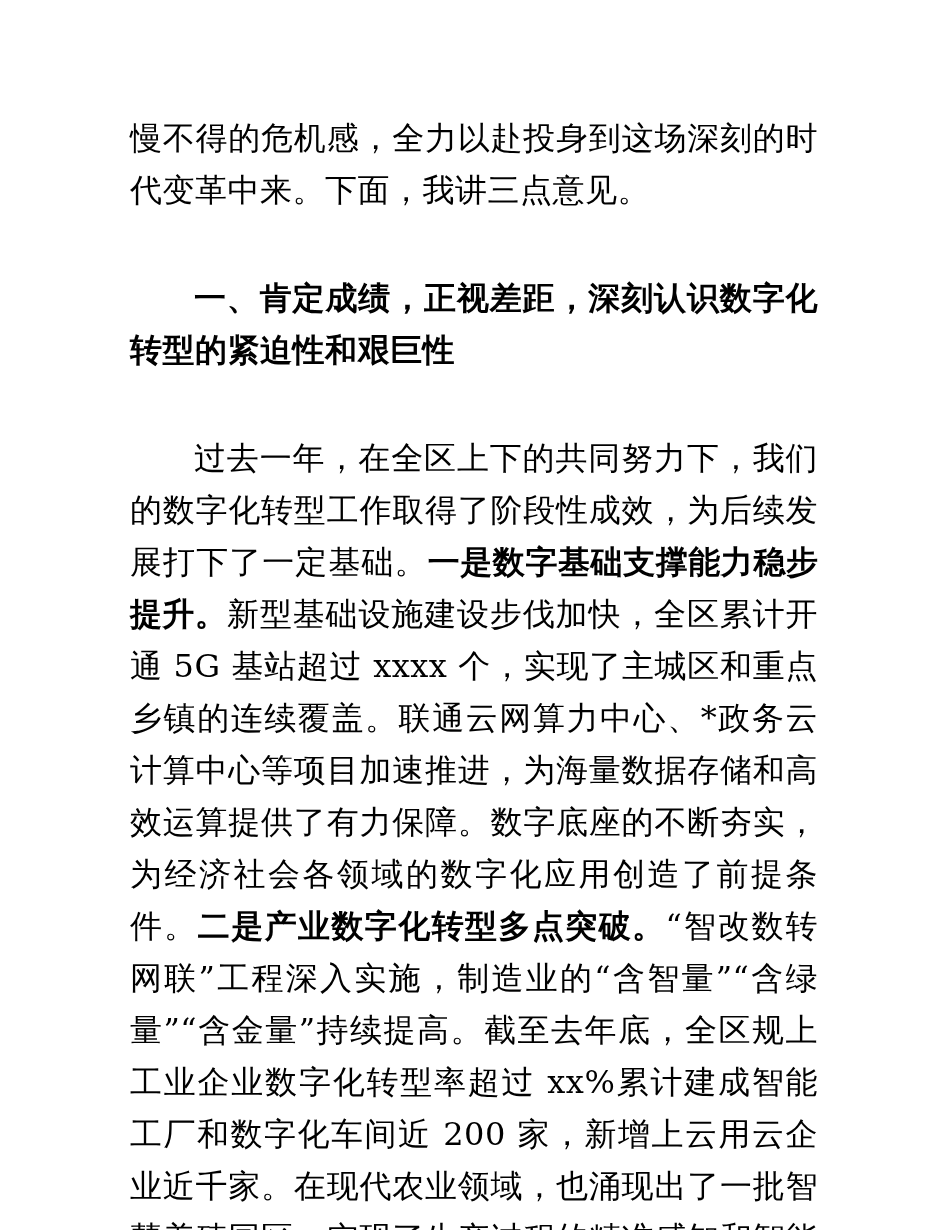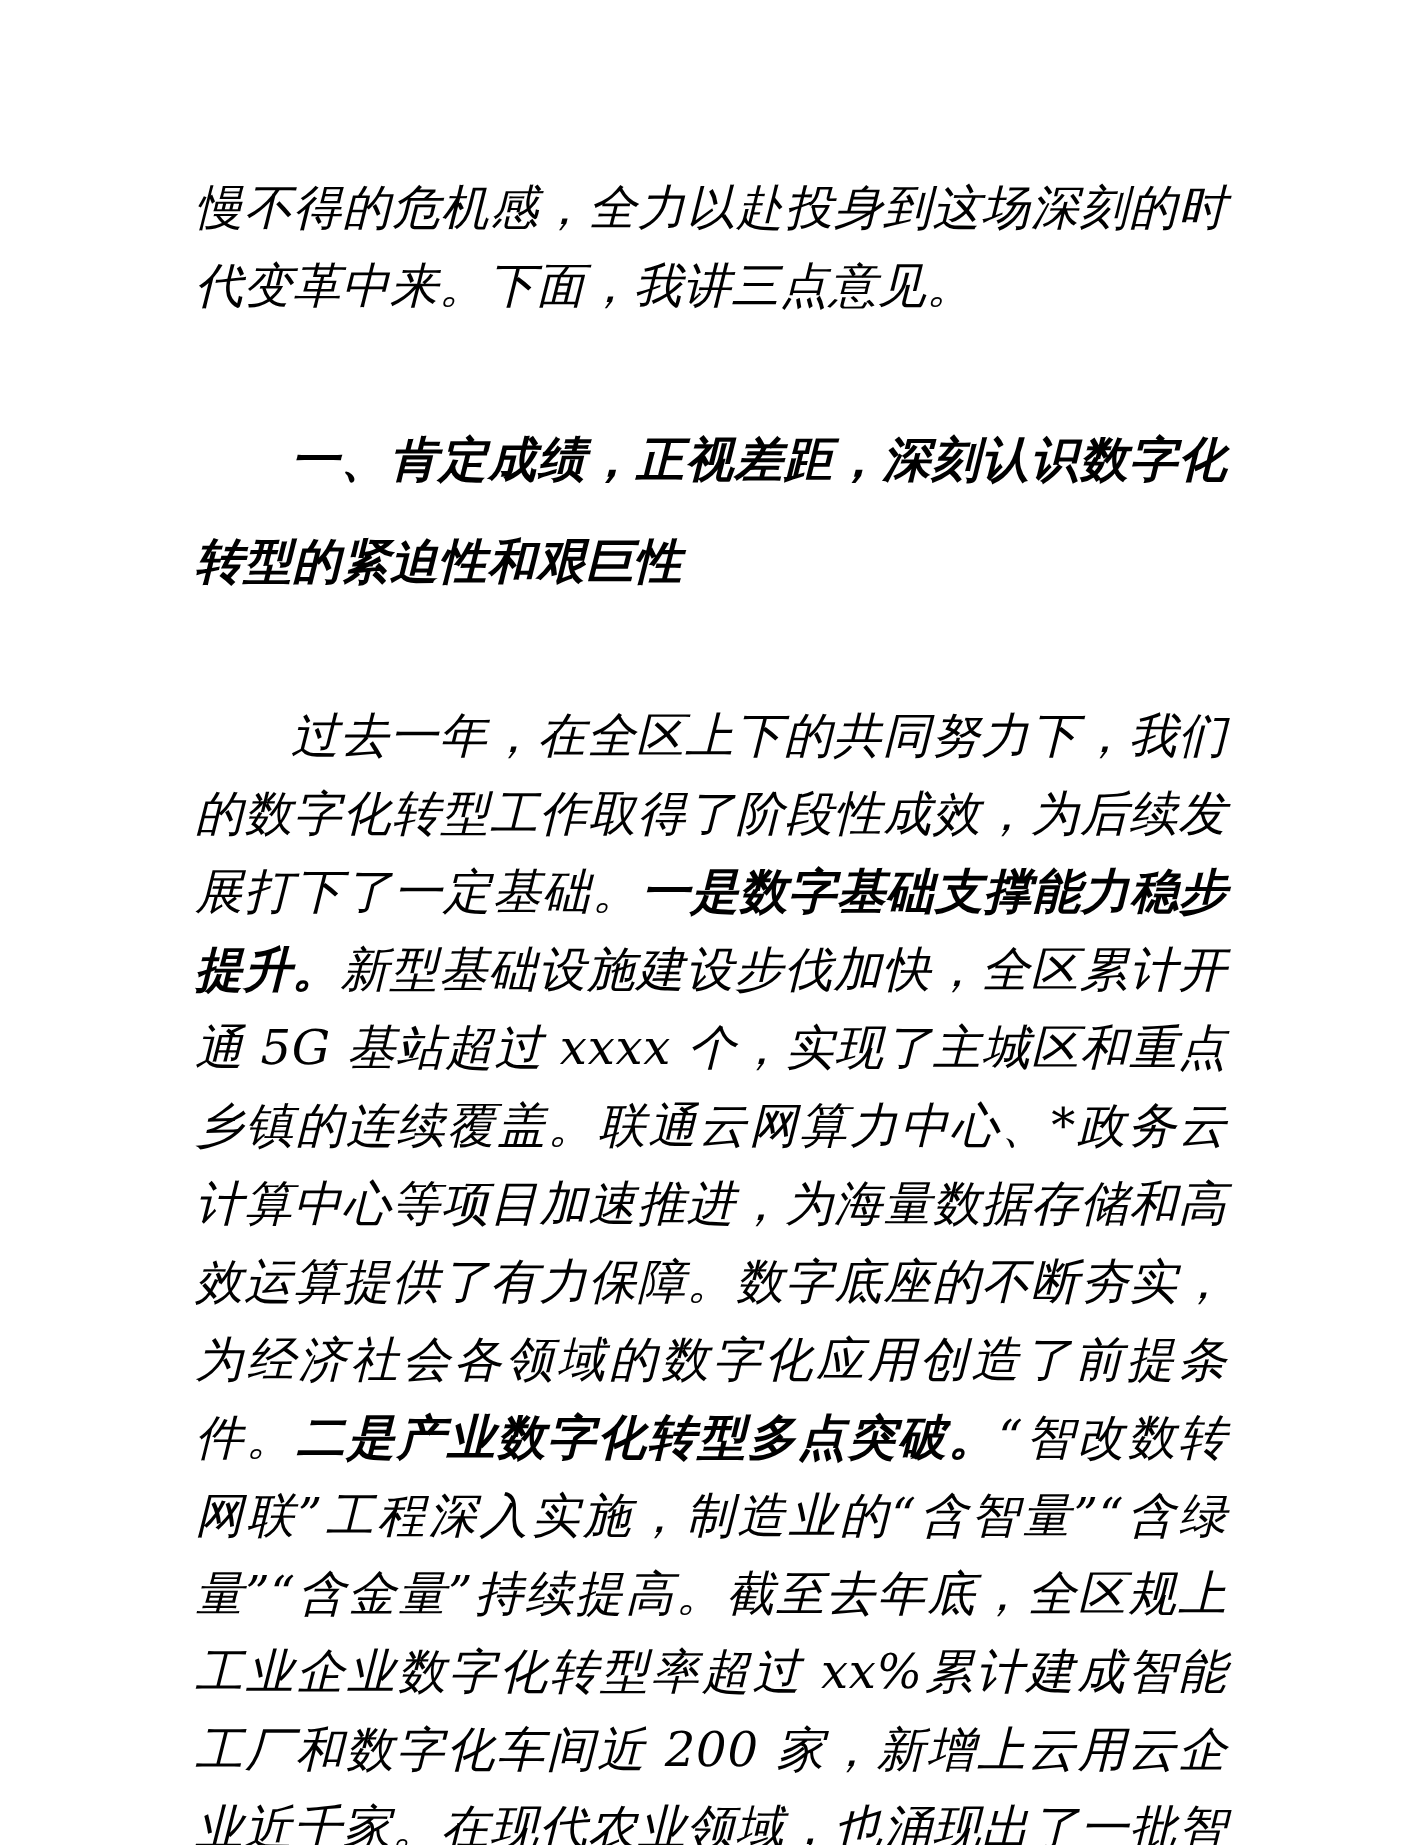--- a/index.html
+++ b/index.html
@@ -16,21 +16,20 @@
     -webkit-font-smoothing: antialiased;
   }
 
   .page {
     position: relative;
     width: 950px;
     height: 1230px;
     background: #ffffff;
     box-sizing: border-box;
     padding: 112px 132px 100px 130px;
-    font-style: italic;
   }
 
   .doc-body {
     width: 688px;
   }
 
   
   .para {
     font-family: "DejaVu Serif", "Liberation Serif", serif;
     font-size: 32px;
@@ -44,21 +43,21 @@
   }
 
   .para.cont {
     text-indent: 0;
   }
 
   
   .heading {
     font-family: "Liberation Sans", "DejaVu Sans", sans-serif;
     font-size: 32px;
-    line-height: 68px;
+    line-height: 52px;
     font-weight: 700;
     letter-spacing: 0.5px;
     text-align: justify;
     text-justify: inter-character;
     text-indent: 2em;
     margin: 0;
   }
 
   
   .b {

